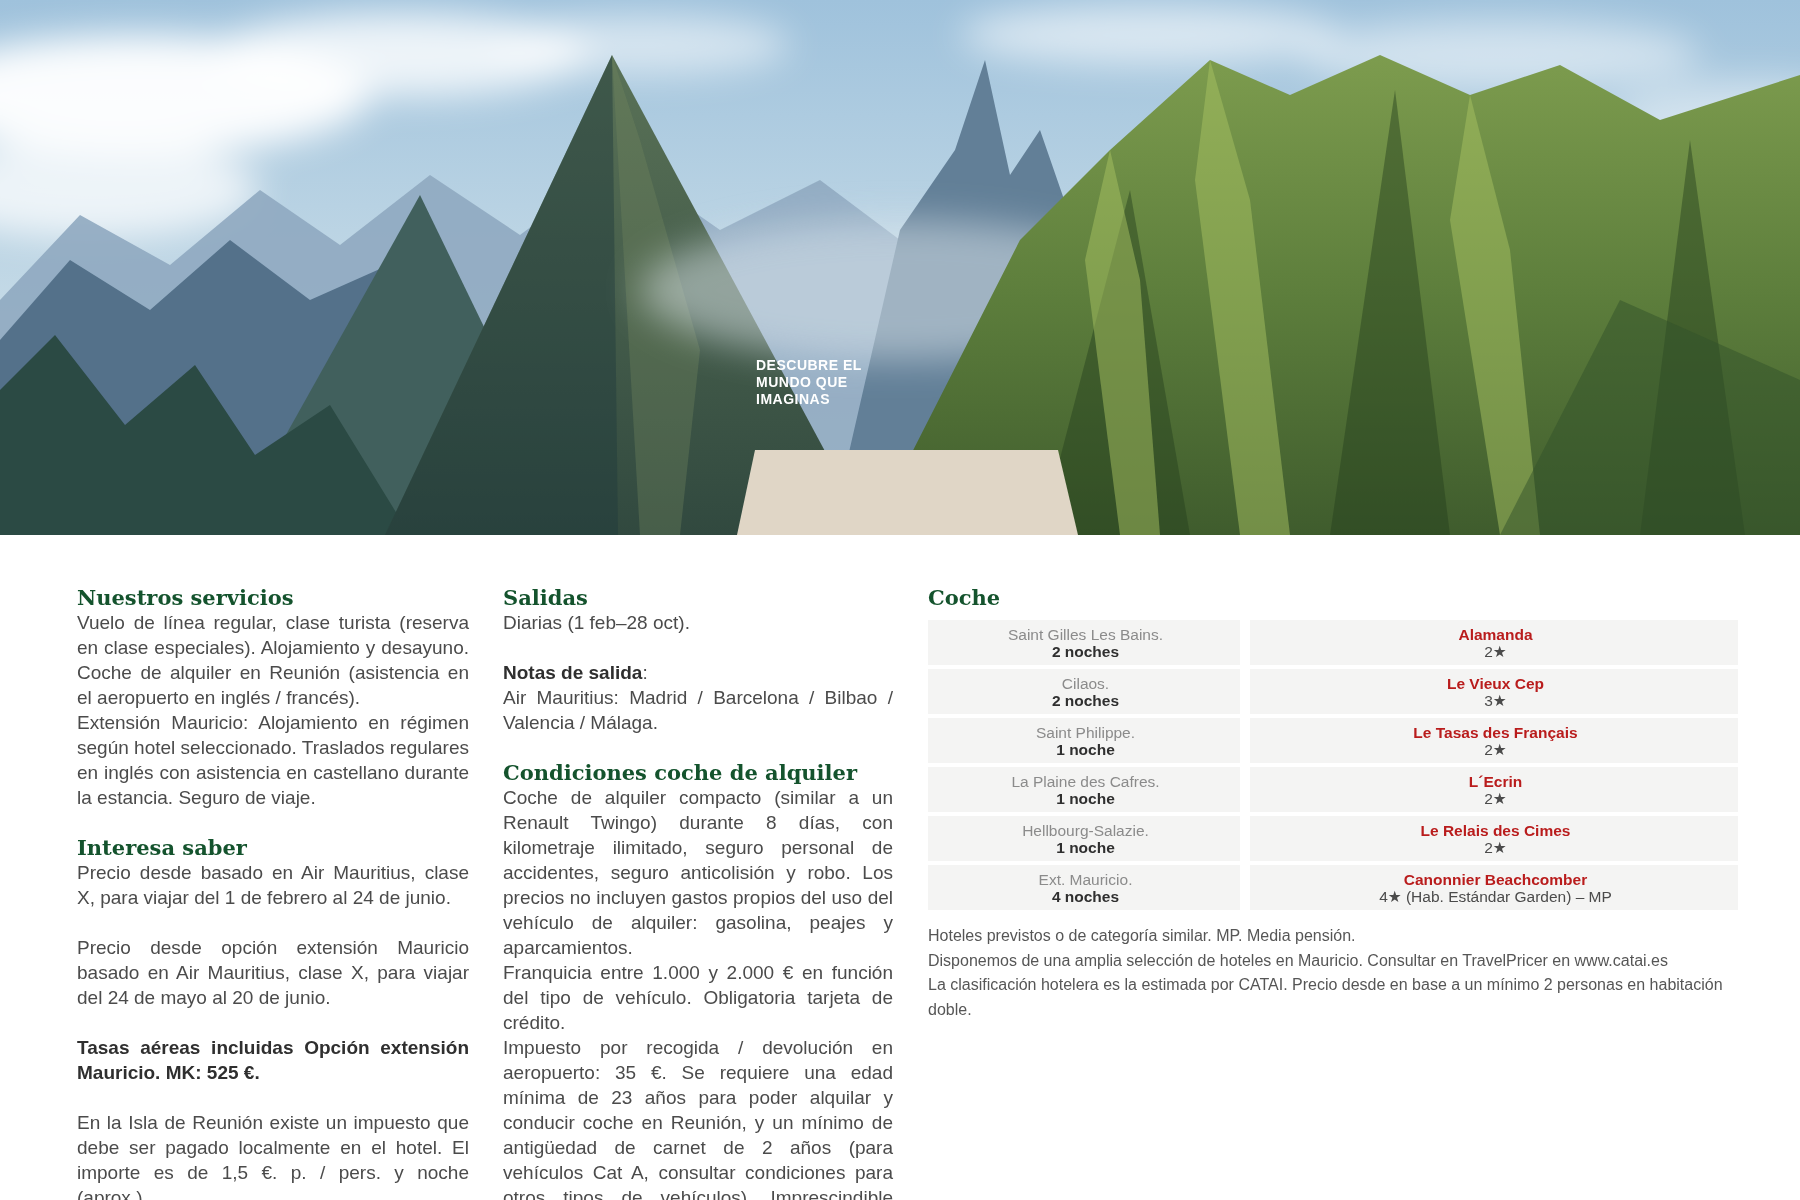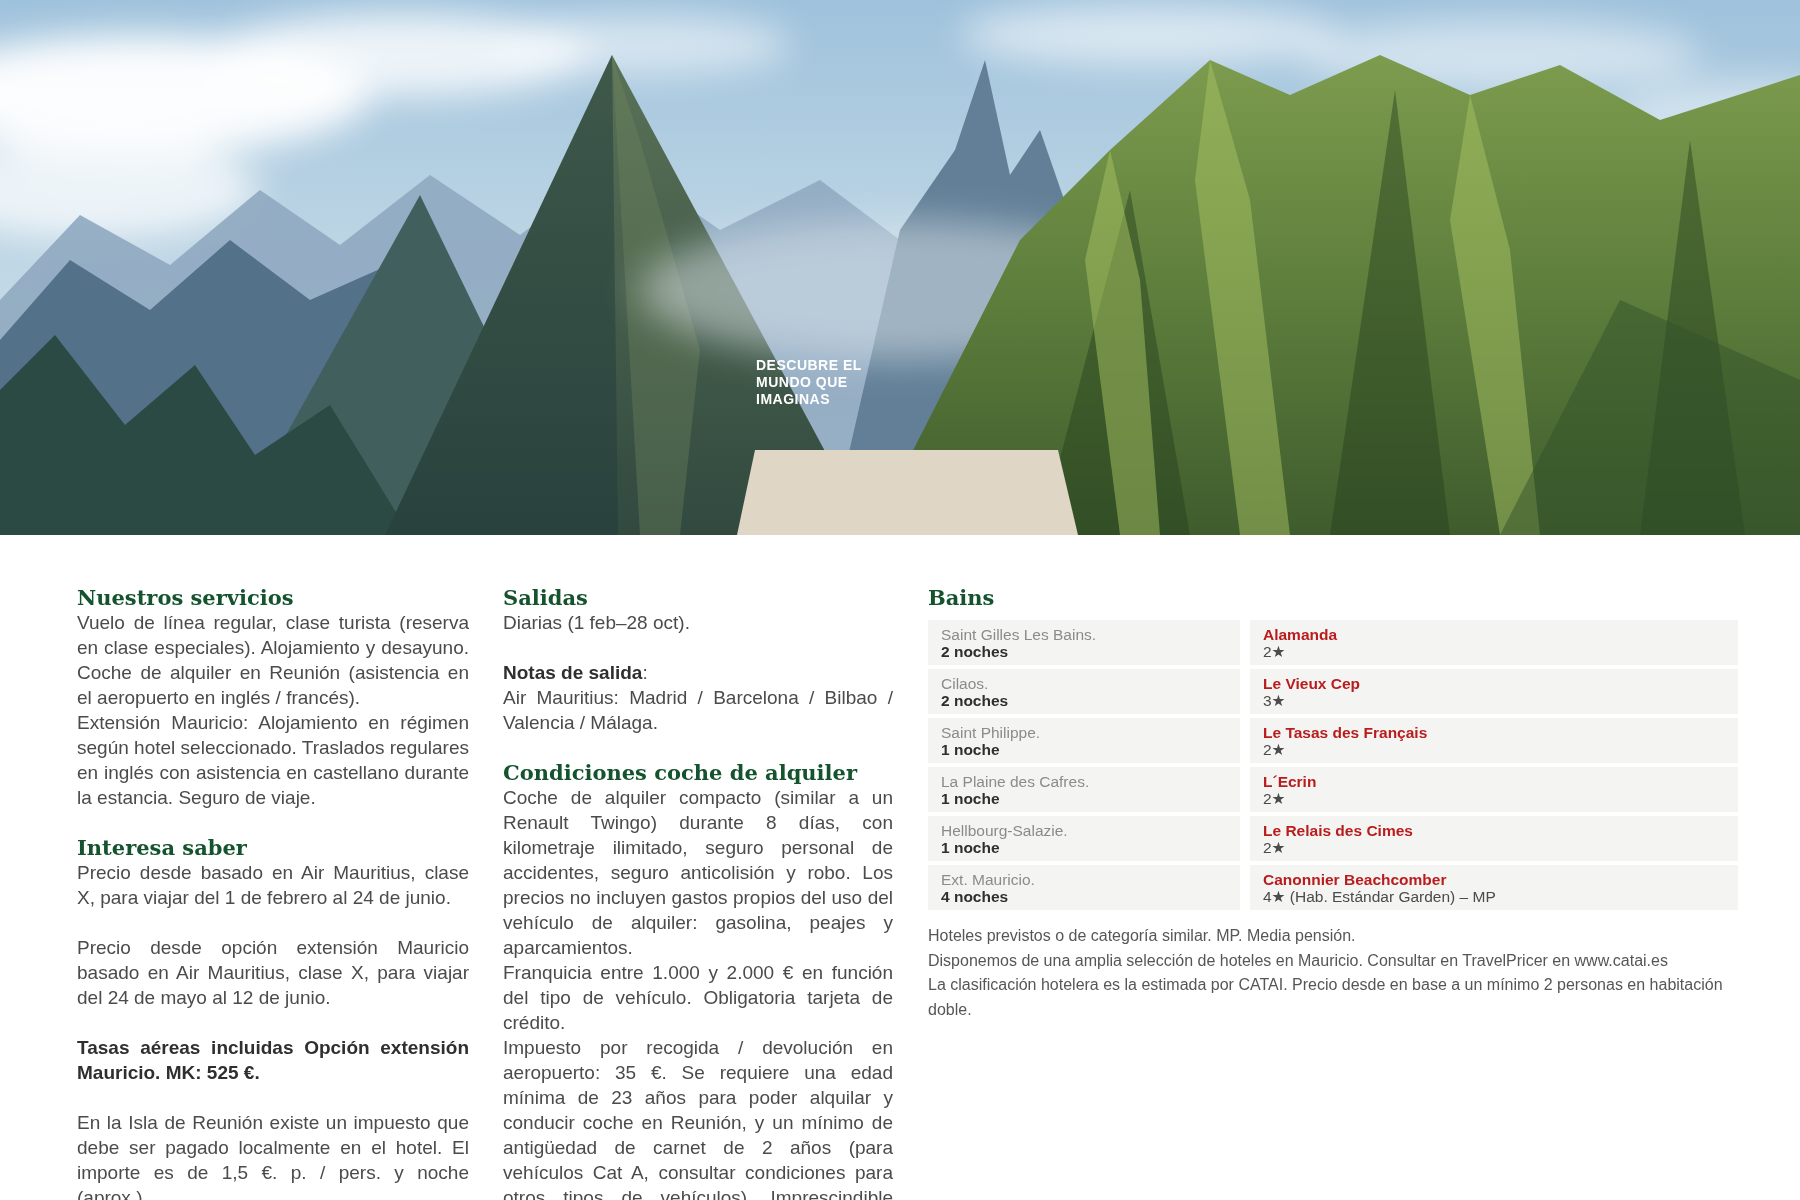--- a/index.html
+++ b/index.html
@@ -34,21 +34,21 @@
     color:#14532d; font-size:21px; line-height:25px; margin:0;
   }
   .col p { margin:0; text-align:justify; }
   .mb { margin-bottom:25px !important; }
   .bold { font-weight:bold; color:#2f2f2f; }
   .inline-bold { font-weight:bold; color:#2f2f2f; }
 
   
   .hotel-table { margin-top:10px; }
   .hrow { display:flex; margin-bottom:4px; }
-  .hcell { background:#f4f4f3; padding:6px 10px 5px 13px; }
+  .hcell { background:#f4f4f3; padding:6px 10px 5px 13px;text-align:center; }
   .place-cell { width:289px; margin-right:10px; }
   .name-cell  { flex:1; }
   .place { color:#8b8b8b; }
   .nights { color:#2f2f2f; font-weight:bold; }
   .hname { color:#b91c1c; font-weight:bold; }
   .hstars { color:#4b4b4b; }
 
   .footnotes { margin-top:14px; font-size:16px; line-height:24.5px; color:#565656; }
   .footnotes p { text-align:left; }
 </style>
@@ -132,40 +132,40 @@
     </div>
   </div>
 
   <div class="col col-1">
     <h3 class="red">Nuestros servicios</h3>
     <p>Vuelo de línea regular, clase turista (reserva en clase especiales). Alojamiento y desayuno. Coche de alquiler en Reunión (asistencia en el aeropuerto en inglés / francés).</p>
     <p class="mb">Extensión Mauricio: Alojamiento en régimen según hotel seleccionado. Traslados regulares en inglés con asistencia en castellano durante la estancia. Seguro de viaje.</p>
 
     <h3 class="red">Interesa saber</h3>
     <p class="mb">Precio desde basado en Air Mauritius, clase X, para viajar del 1 de febrero al 24 de junio.</p>
-    <p class="mb">Precio desde opción extensión Mauricio basado en Air Mauritius, clase X, para viajar del 24 de mayo al 12 de junio.</p>
+    <p class="mb">Precio desde opción extensión Mauricio basado en Air Mauritius, clase X, para viajar del 24 de mayo al 20 de junio.</p>
     <p class="bold mb">Tasas aéreas incluidas Opción extensión Mauricio. MK: 525 €.</p>
     <p>En la Isla de Reunión existe un impuesto que debe ser pagado localmente en el hotel. El importe es de 1,5 €. p. / pers. y noche (aprox.).</p>
   </div>
 
   <div class="col col-2">
     <h3 class="red">Salidas</h3>
     <p class="mb">Diarias (1 feb–28 oct).</p>
 
     <p><span class="inline-bold">Notas de salida</span><span>:</span></p>
     <p class="mb">Air Mauritius: Madrid / Barcelona / Bilbao / Valencia / Málaga.</p>
 
     <h3 class="red">Condiciones coche de alquiler</h3>
     <p>Coche de alquiler compacto (similar a un Renault Twingo) durante 8 días, con kilometraje ilimitado, seguro personal de accidentes, seguro anticolisión y robo. Los precios no incluyen gastos propios del uso del vehículo de alquiler: gasolina, peajes y aparcamientos.</p>
     <p>Franquicia entre 1.000 y 2.000 € en función del tipo de vehículo. Obligatoria tarjeta de crédito.</p>
     <p>Impuesto por recogida / devolución en aeropuerto: 35 €. Se requiere una edad mínima de 23 años para poder alquilar y conducir coche en Reunión, y un mínimo de antigüedad de carnet de 2 años (para vehículos Cat A, consultar condiciones para otros tipos de vehículos). Imprescindible permiso internacional.</p>
   </div>
 
   <div class="col col-3">
-    <h3 class="red">Bains</h3>
+    <h3 class="red">Coche</h3>
 
     <div class="hotel-table">
 
       <div class="hrow">
         <div class="hcell place-cell">
           <div class="place">Saint Gilles Les Bains.</div>
           <div class="nights">2 noches</div>
         </div>
         <div class="hcell name-cell">
           <div class="hname">Alamanda</div>

